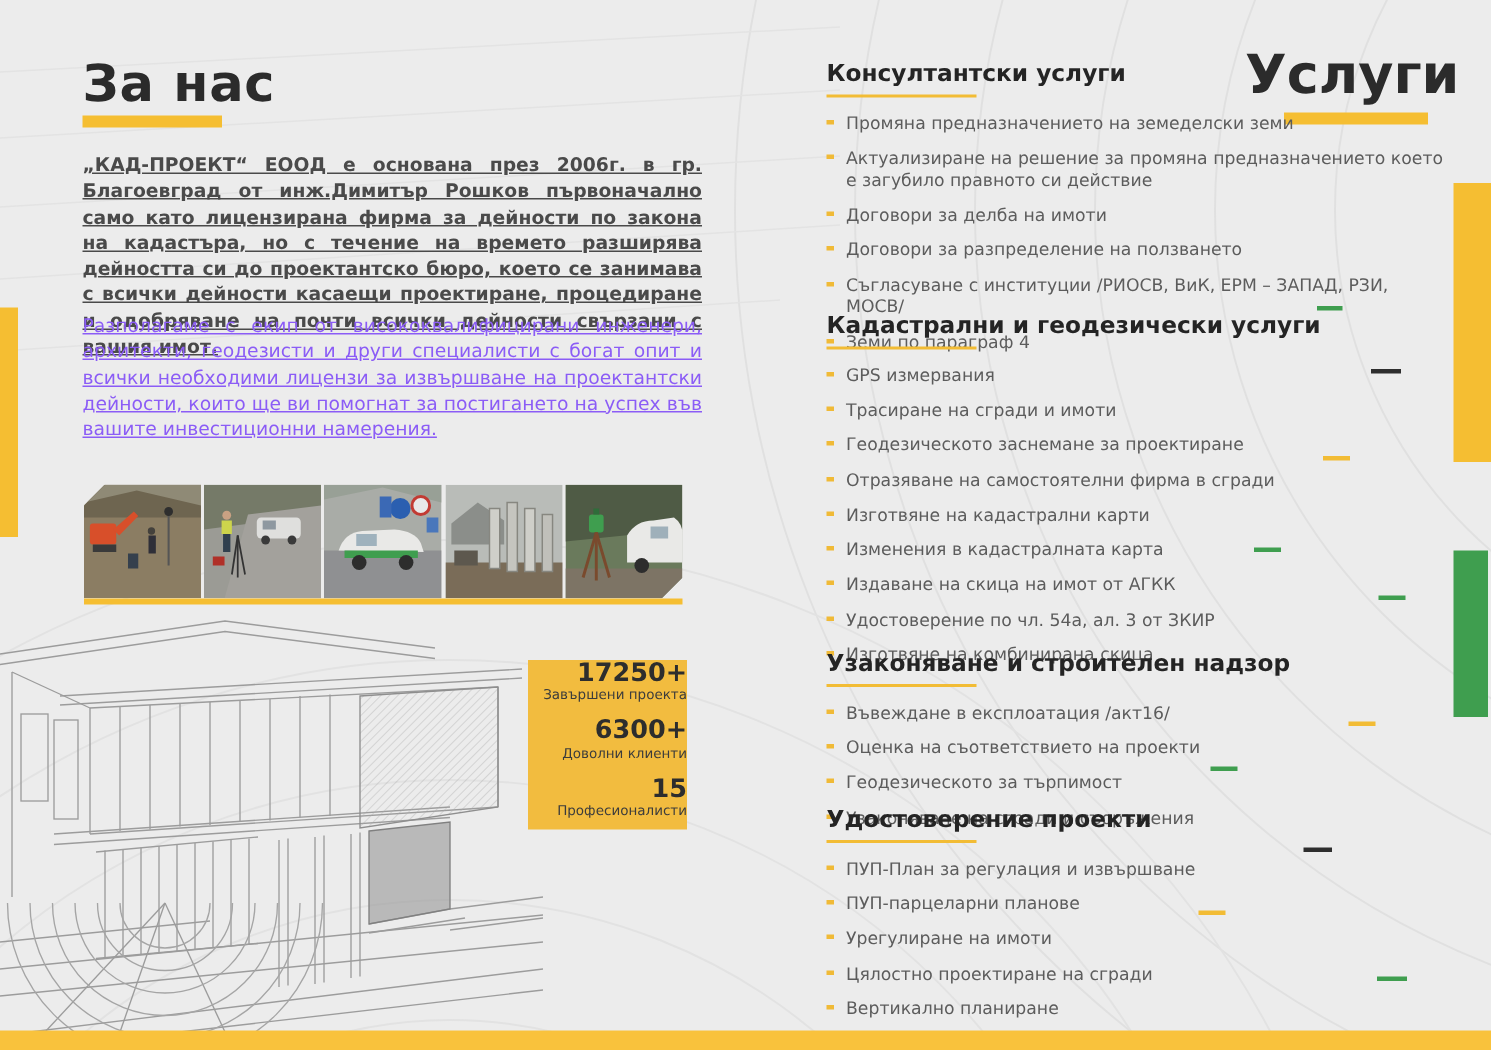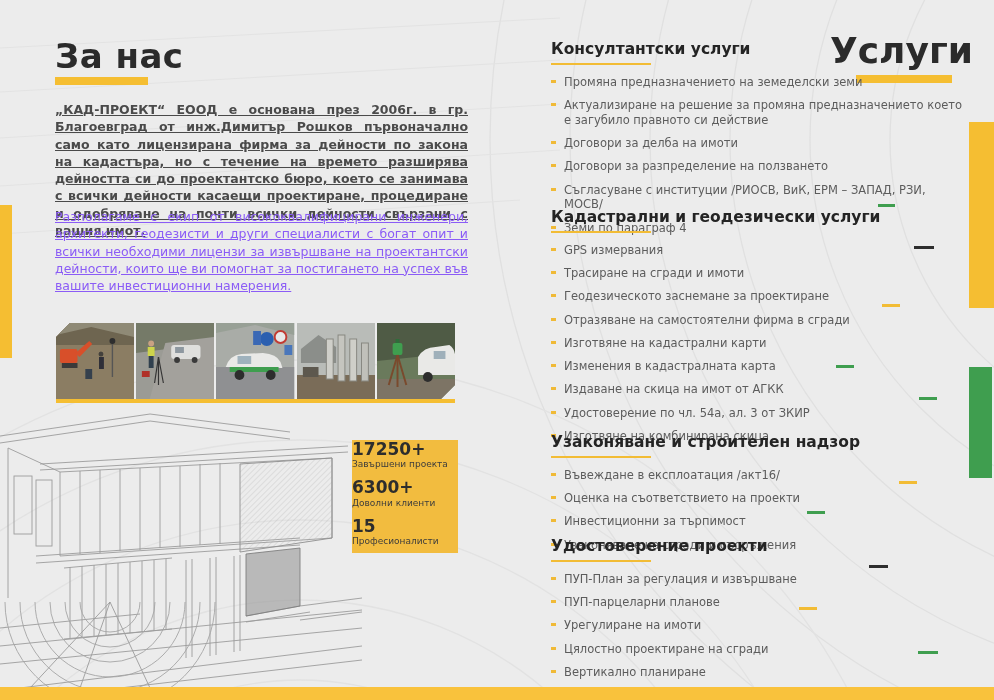--- a/index.html
+++ b/index.html
@@ -13,21 +13,21 @@
   .para{position:absolute;left:55px;width:413px;font-size:12.5px;line-height:1.38;text-align:justify;z-index:3;text-decoration:underline;}
   .para1{top:101px;color:#4a4a4a;font-weight:bold;}
   .para2{top:208px;color:#8b5cf6;}
 
   .photo-strip{position:absolute;left:56px;top:323px;width:399px;height:76px;display:flex;gap:2px;z-index:3;
     clip-path:polygon(14px 0,100% 0,100% calc(100% - 14px),calc(100% - 14px) 100%,0 100%,0 14px);}
   .photo-strip svg{flex:1;height:76px;display:block;}
   .photo-bar{position:absolute;left:56px;top:399px;width:399px;height:4px;background:#F5BE32;z-index:3;}
 
   .stats-box{position:absolute;left:352px;top:440px;width:106px;height:113px;background:#F2BC3F;z-index:4;
-    display:flex;flex-direction:column;justify-content:center;align-items:flex-start;text-align:center;gap:2px;}
+    display:flex;flex-direction:column;justify-content:center;align-items:flex-end;text-align:center;gap:2px;}
   .stat-value{font-size:17px;font-weight:bold;color:#2d2d2d;line-height:1.1;}
   .stat-label{font-size:9px;font-weight:normal;color:#3c3c3c;line-height:1.1;margin-bottom:6px;}
 
   .wireframe{position:absolute;left:0;top:406px;z-index:1;}
 
   
   .services-title{position:absolute;left:830px;top:30px;width:130px;text-align:right;font-size:36px;font-weight:bold;color:#2b2b2b;z-index:3;}
   .services-title-bar{position:absolute;left:856px;top:75px;width:96px;height:8px;background:#F5BE32;z-index:3;}
 
   .section{position:absolute;left:551px;width:412px;z-index:3;}
@@ -259,21 +259,21 @@
     <div class="bullet-item"><span class="bullet"></span><span>Издаване на скица на имот от АГКК</span></div>
     <div class="bullet-item"><span class="bullet"></span><span>Удостоверение по чл. 54а, ал. 3 от ЗКИР</span></div>
     <div class="bullet-item"><span class="bullet"></span><span>Изготвяне на комбинирана скица</span></div>
   </div>
 
   <div class="section" style="top:433px;">
     <h3>Узаконяване и строителен надзор</h3>
     <div class="underline"></div>
     <div class="bullet-item"><span class="bullet"></span><span>Въвеждане в експлоатация /акт16/</span></div>
     <div class="bullet-item"><span class="bullet"></span><span>Оценка на съответствието на проекти</span></div>
-    <div class="bullet-item"><span class="bullet"></span><span>Инвестиционни за търпимост</span></div>
+    <div class="bullet-item"><span class="bullet"></span><span>Геодезическото за търпимост</span></div>
     <div class="bullet-item"><span class="bullet"></span><span>Узаконяване на сгради и съоръжения</span></div>
   </div>
 
   <div class="section" style="top:537px;">
     <h3>Удостоверение проекти</h3>
     <div class="underline"></div>
     <div class="bullet-item"><span class="bullet"></span><span>ПУП-План за регулация и извършване</span></div>
     <div class="bullet-item"><span class="bullet"></span><span>ПУП-парцеларни планове</span></div>
     <div class="bullet-item"><span class="bullet"></span><span>Урегулиране на имоти</span></div>
     <div class="bullet-item"><span class="bullet"></span><span>Цялостно проектиране на сгради</span></div>

